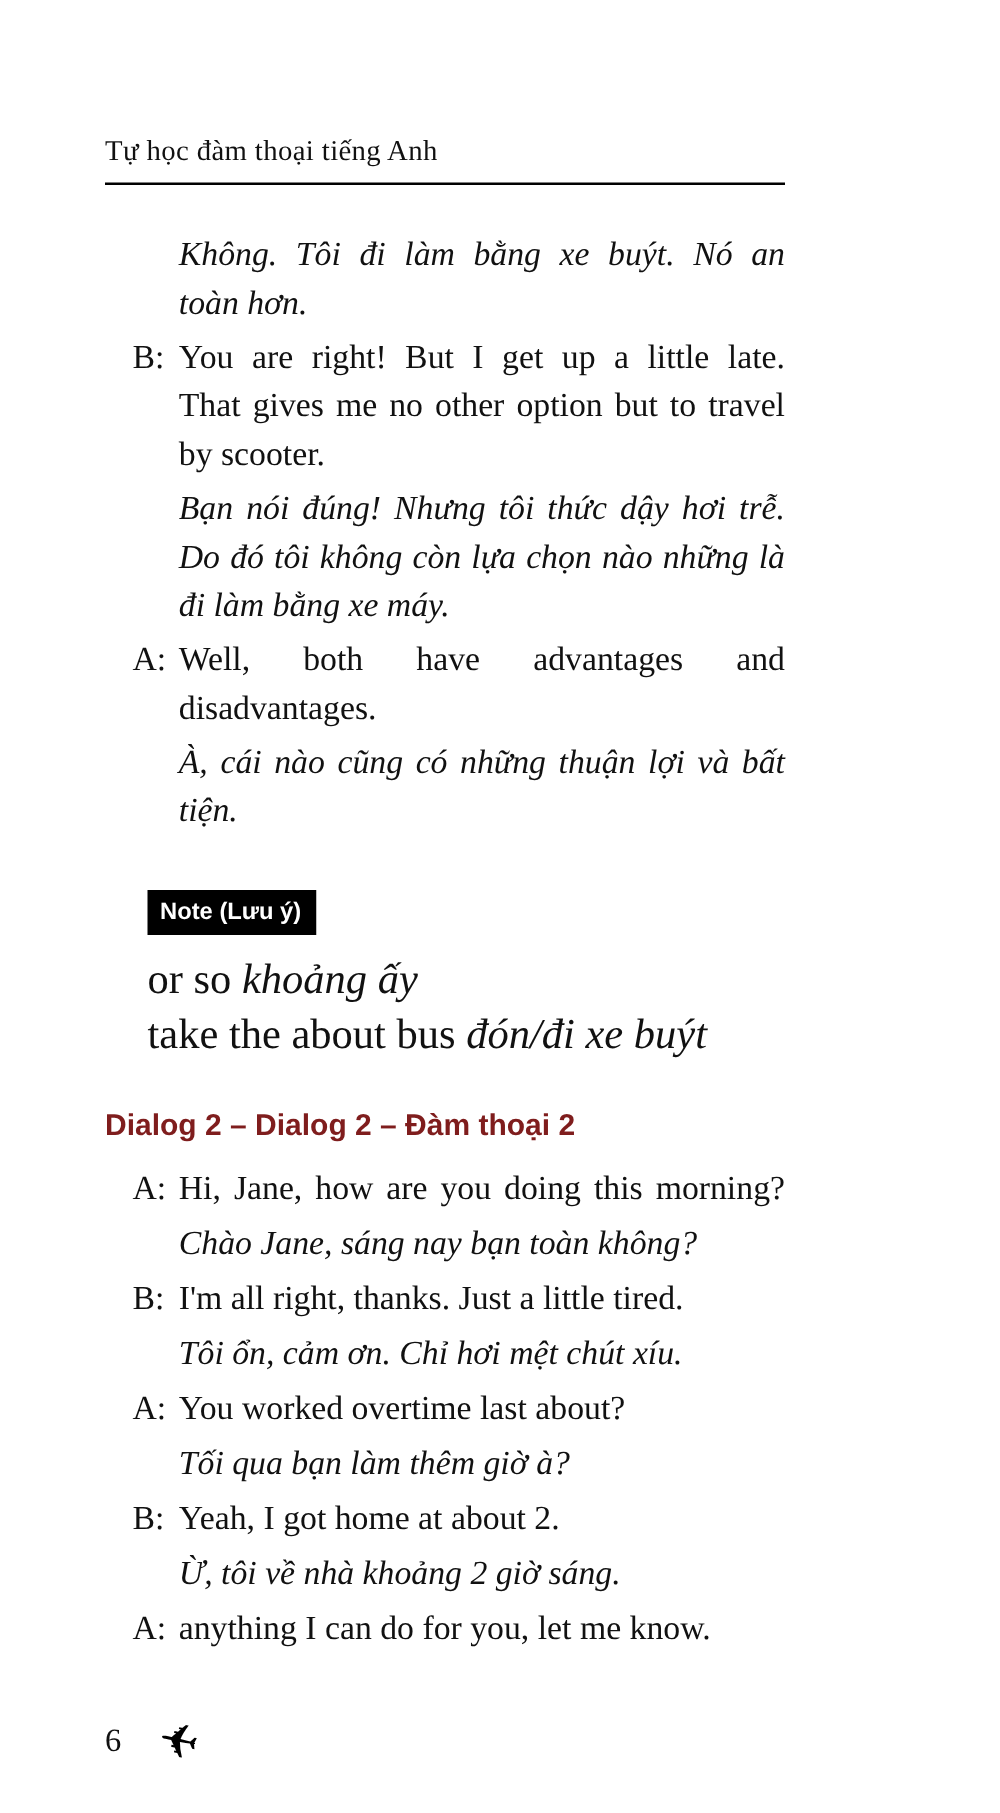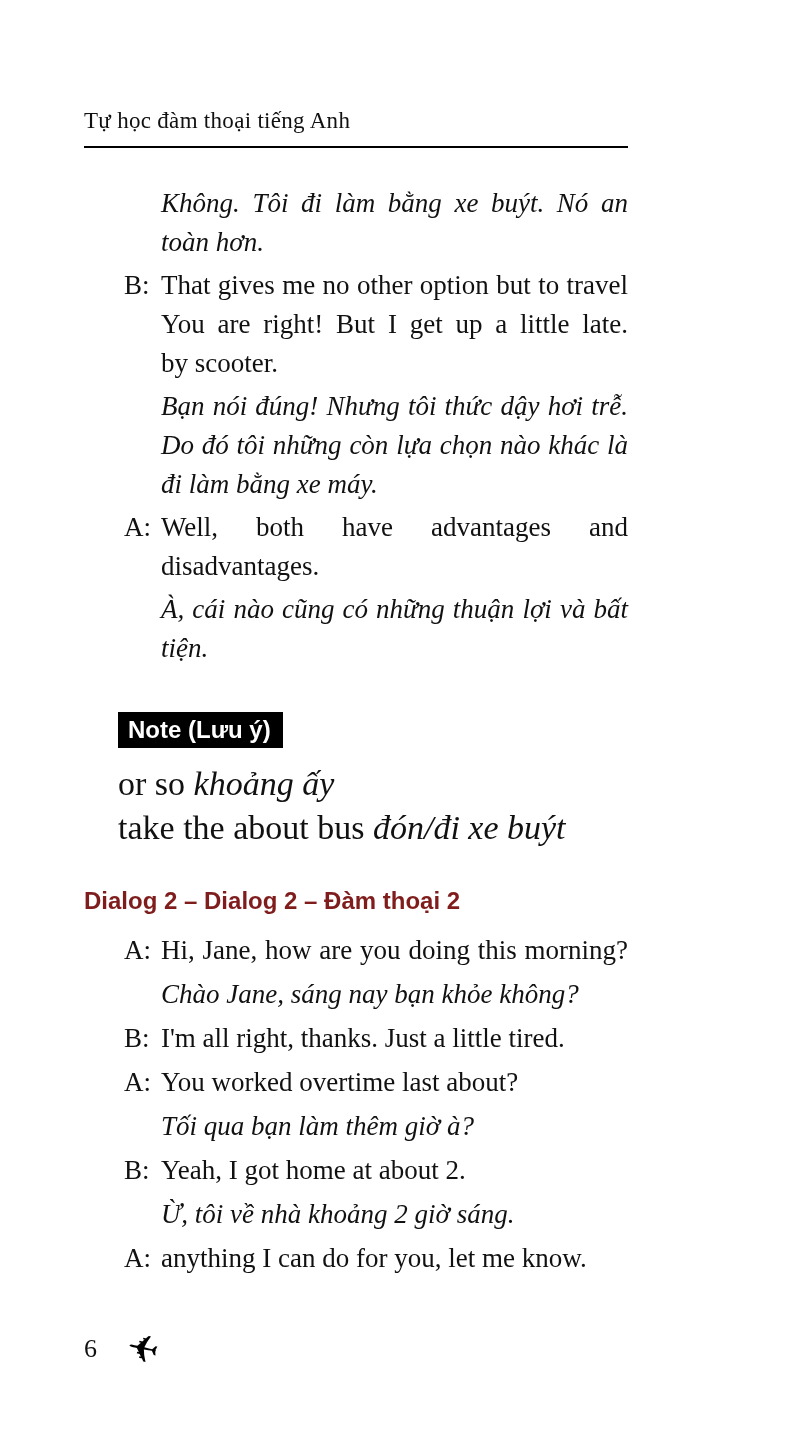--- a/index.html
+++ b/index.html
@@ -12,39 +12,39 @@
     color: #111111;
     font-family: "Liberation Serif", serif;
     overflow: hidden;
   }
   
   .hdr { padding-top: 106px; }
   .hdr-title { font-size: 23px; line-height: 30px; letter-spacing: 0.3px; }
   .hdr-rule { height: 2px; background: #000; margin-top: 10px; width: 100%; }
 
   
-  .dialog { margin-left: 40px; }
+  .dialog { margin-left: 22px; }
   .d1 { margin-top: 36px; font-size: 27px; }
   .d1 .line { line-height: 39px; margin-bottom: 4px; }
   .d2 { margin-top: 14px; font-size: 27px; }
   .d2 .line { line-height: 41px; margin-bottom: 3px; }
 
   .line { position: relative; padding-left: 37px; }
   .speaker { position: absolute; left: 0; top: 0; }
   .vi-text { font-style: italic; }
   .tline { min-height: 1em; }
   .just { text-align: justify; text-align-last: justify; }
 
   
   .note { margin-left: 34px; margin-top: 44px; }
   .note-label {
     display: inline-block;
     background: #000; color: #fff;
     font-family: "Liberation Sans", sans-serif;
-    font-weight: bold; font-size: 24px; line-height: 24px;
+    font-weight: bold; font-size: 19px; line-height: 24px;
     padding: 6px 12px 6px 10px;
   }
   .note-entries { margin-top: 14px; font-size: 34px; }
   .note-entry { line-height: 44px; }
   .note-entry .en { font-style: normal; }
   .note-entry .vi-inline { font-style: italic; }
 
   
   .d2-heading {
     margin: 36px 0 0 0;
@@ -77,29 +77,29 @@
   <div class="dialog d1">
     <div class="line">
       <div class="vi-text">
           <div class="tline just">Không. Tôi đi làm bằng xe buýt. Nó an</div>
           <div class="tline">toàn hơn.</div>
         </div>
     </div>
     <div class="line">
       <span class="speaker">B:</span>
       <div class="en-text">
+          <div class="tline just">You are right! But I get up a little late.</div>
           <div class="tline just">That gives me no other option but to travel</div>
-          <div class="tline just">You are right! But I get up a little late.</div>
           <div class="tline">by scooter.</div>
         </div>
     </div>
     <div class="line">
       <div class="vi-text">
           <div class="tline just">Bạn nói đúng! Nhưng tôi thức dậy hơi trễ.</div>
-          <div class="tline just">Do đó tôi những còn lựa chọn nào khác là</div>
+          <div class="tline just">Do đó tôi không còn lựa chọn nào những là</div>
           <div class="tline">đi làm bằng xe máy.</div>
         </div>
     </div>
     <div class="line">
       <span class="speaker">A:</span>
       <div class="en-text">
           <div class="tline just">Well, both have advantages and disadvantages.</div>
         </div>
     </div>
     <div class="line">
@@ -127,27 +127,32 @@
     <h2 class="d2-heading">Dialog 2 – Dialog 2 – Đàm thoại 2</h2>
     <div class="dialog d2">
       <div class="line">
         <span class="speaker">A:</span>
         <div class="en-text">
             <div class="tline just">Hi, Jane, how are you doing this morning?</div>
           </div>
       </div>
       <div class="line">
         <div class="vi-text">
-            <div class="tline">Chào Jane, sáng nay bạn khỏe không?</div>
+            <div class="tline">Chào Jane, sáng nay bạn toàn không?</div>
           </div>
       </div>
       <div class="line">
         <span class="speaker">B:</span>
         <div class="en-text">
             <div class="tline">I'm all right, thanks. Just a little tired.</div>
+          </div>
+      </div>
+      <div class="line">
+        <div class="vi-text">
+            <div class="tline">Tôi ổn, cảm ơn. Chỉ hơi mệt chút xíu.</div>
           </div>
       </div>
       <div class="line">
         <span class="speaker">A:</span>
         <div class="en-text">
             <div class="tline">You worked overtime last about?</div>
           </div>
       </div>
       <div class="line">
         <div class="vi-text">

